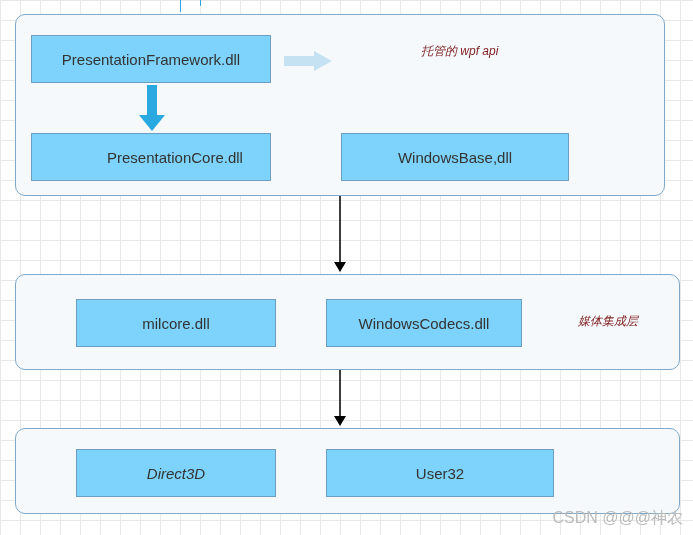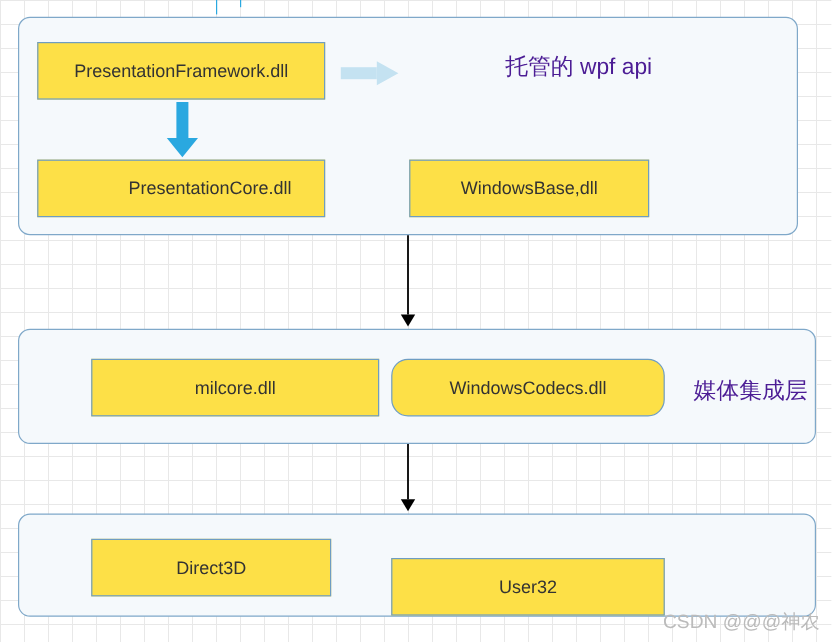--- a/index.html
+++ b/index.html
@@ -23,33 +23,34 @@
     }
     .canvas { position: relative; z-index: 1; width: 100%; height: 100%; }
     .group-box {
       position: absolute;
       background: #f5f9fc;
       border: 1.5px solid #7fa8c9;
       border-radius: 10px;
     }
     .node-box {
       position: absolute;
-      background: #fde047;
+      background: #7dd3fc;
       border: 1.5px solid #6e9dc2;
       display: flex;
       align-items: center;
       justify-content: center;
       color: #333;
       font-size: 15px;
     }
     .label-text {
       position: absolute;
-      color: #4c1d95;
-      font-size: 19px;
+      color: #7f1d1d;
+      font-size: 12px;
       white-space: nowrap;
+      font-style: italic;
     }
     .arrow-svg { position: absolute; overflow: visible; }
     .watermark-left {
       position: absolute;
       left: 10px;
       bottom: 6px;
       font-size: 11px;
       color: #bbb;
       letter-spacing: 0.5px;
     }
@@ -89,57 +90,57 @@
       <g fill="#bfe0f0" opacity="0.9">
         <rect x="0" y="7" width="30" height="10"></rect>
         <polygon points="30,2 48,12 30,22"></polygon>
       </g>
     </svg>
 
     <div class="node-box" style="left:15px; top:118px; width:240px; height:48px;padding-left:48px;">
       <span>PresentationCore.dll</span>
     </div>
 
-    <div class="node-box" style="left:325px; top:118px; width:200px; height:48px;">
+    <div class="node-box" style="left:325px; top:118px; width:228px; height:48px;">
       <span>WindowsBase,dll</span>
     </div>
 
     <svg class="arrow-svg" style="left:121px; top:70px;" width="30" height="48">
       <g fill="#2aa8e0">
         <rect x="10" y="0" width="10" height="30"></rect>
         <polygon points="2,30 28,30 15,46"></polygon>
       </g>
     </svg>
   </div>
 
   <svg class="arrow-svg" style="left:330px; top:196px;" width="20" height="78">
     <line x1="10" y1="0" x2="10" y2="66" stroke="#000" stroke-width="1.5"></line>
     <polygon points="4,66 16,66 10,76" fill="#000"></polygon>
   </svg>
 
   <div class="group-box" style="left:15px; top:274px; width:665px; height:96px;">
     <span class="label-text" style="left:562px; top:38px;text-align:center;">媒体集成层</span>
 
-    <div class="node-box" style="left:60px; top:24px; width:240px; height:48px;">
+    <div class="node-box" style="left:60px; top:24px; width:200px; height:48px;">
       <span>milcore.dll</span>
     </div>
 
-    <div class="node-box" style="left:310px; top:24px; width:228px; height:48px;border-radius:14px;">
+    <div class="node-box" style="left:310px; top:24px; width:196px; height:48px;">
       <span>WindowsCodecs.dll</span>
     </div>
   </div>
 
   <svg class="arrow-svg" style="left:330px; top:370px;" width="20" height="58">
     <line x1="10" y1="0" x2="10" y2="46" stroke="#000" stroke-width="1.5"></line>
     <polygon points="4,46 16,46 10,56" fill="#000"></polygon>
   </svg>
 
   <div class="group-box" style="left:15px; top:428px; width:665px; height:86px;">
-    <div class="node-box" style="left:60px; top:20px; width:200px; height:48px;">
+    <div class="node-box" style="left:60px; top:20px; width:200px; height:48px;font-style:italic;">
       <span>Direct3D</span>
     </div>
-    <div class="node-box" style="left:310px; top:36px; width:228px; height:48px;">
+    <div class="node-box" style="left:310px; top:20px; width:228px; height:48px;">
       <span>User32</span>
     </div>
   </div>
 
   <div class="watermark-right">CSDN @@@神农</div>
 </div>
 
 </body></html>

